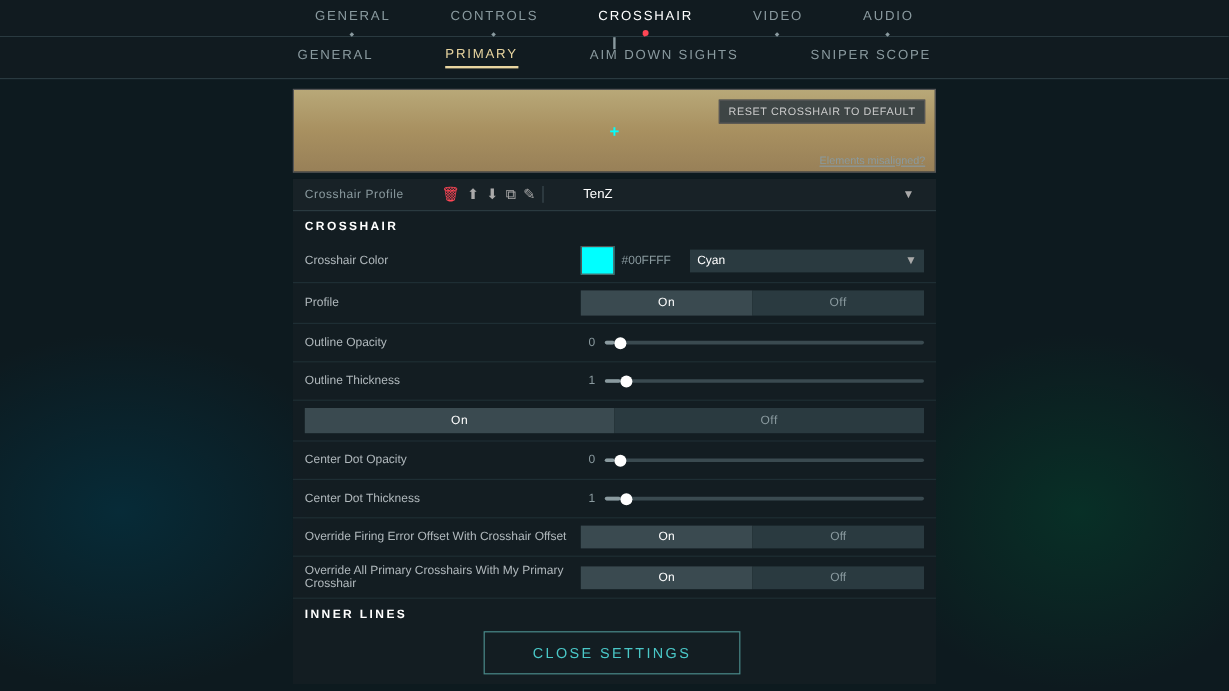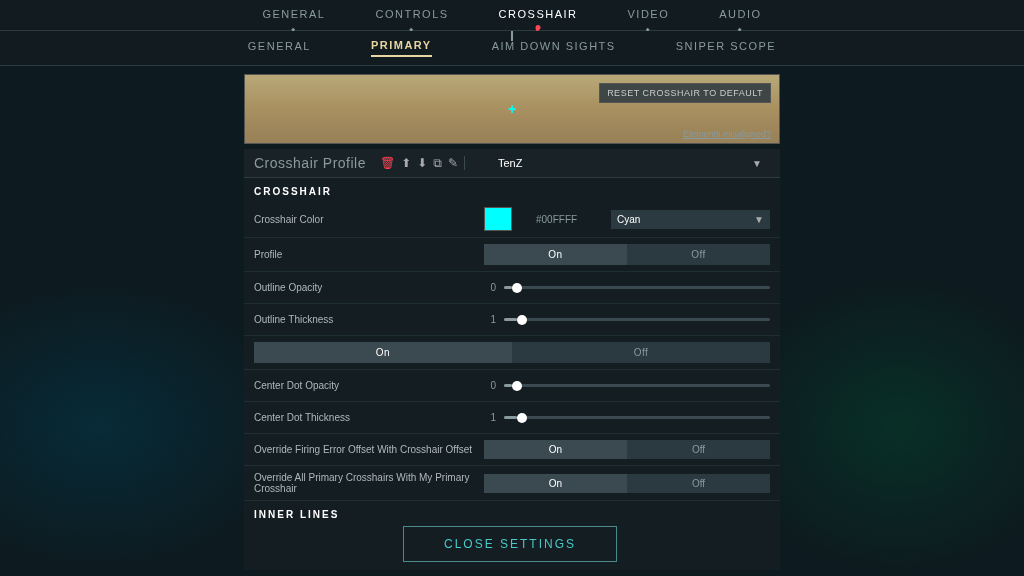--- a/index.html
+++ b/index.html
@@ -98,21 +98,20 @@
       letter-spacing: 1.5px;
       color: #8a9a9f;
       cursor: pointer;
       text-transform: uppercase;
       padding-bottom: 4px;
       position: relative;
     }
     .sub-nav-item.active {
       color: #e8d5a0;
       border-bottom: 2px solid #e8d5a0;
-      font-weight: bold;
     }
     
     .sub-nav::before {
       content: '';
       position: absolute;
       top: 0;
       left: 50%;
       transform: translateX(-50%);
       width: 2px;
       height: 10px;
@@ -193,21 +192,21 @@
     
     .profile-row {
       display: flex;
       align-items: center;
       padding: 6px 10px;
       border-bottom: 1px solid #2a3a40;
       background: rgba(25,35,40,0.9);
       gap: 8px;
     }
     .profile-label {
-      font-size: 14px;
+      font-size: 10px;
       color: #8a9a9f;
       letter-spacing: 0.5px;
       flex: 0 0 auto;
       min-width: 100px;
     }
     .profile-icons {
       display: flex;
       gap: 6px;
       align-items: center;
       padding: 0 6px;
@@ -256,21 +255,21 @@
     }
     .setting-label {
       font-size: 10px;
       color: #b0b8bc;
       flex: 0 0 230px;
     }
     .setting-control {
       flex: 1;
       display: flex;
       align-items: center;
-      gap: 20px;
+      gap: 2px;
     }
 
     
     .toggle-group {
       display: flex;
       flex: 1;
     }
     .toggle-btn {
       flex: 1;
       padding: 5px 0;

